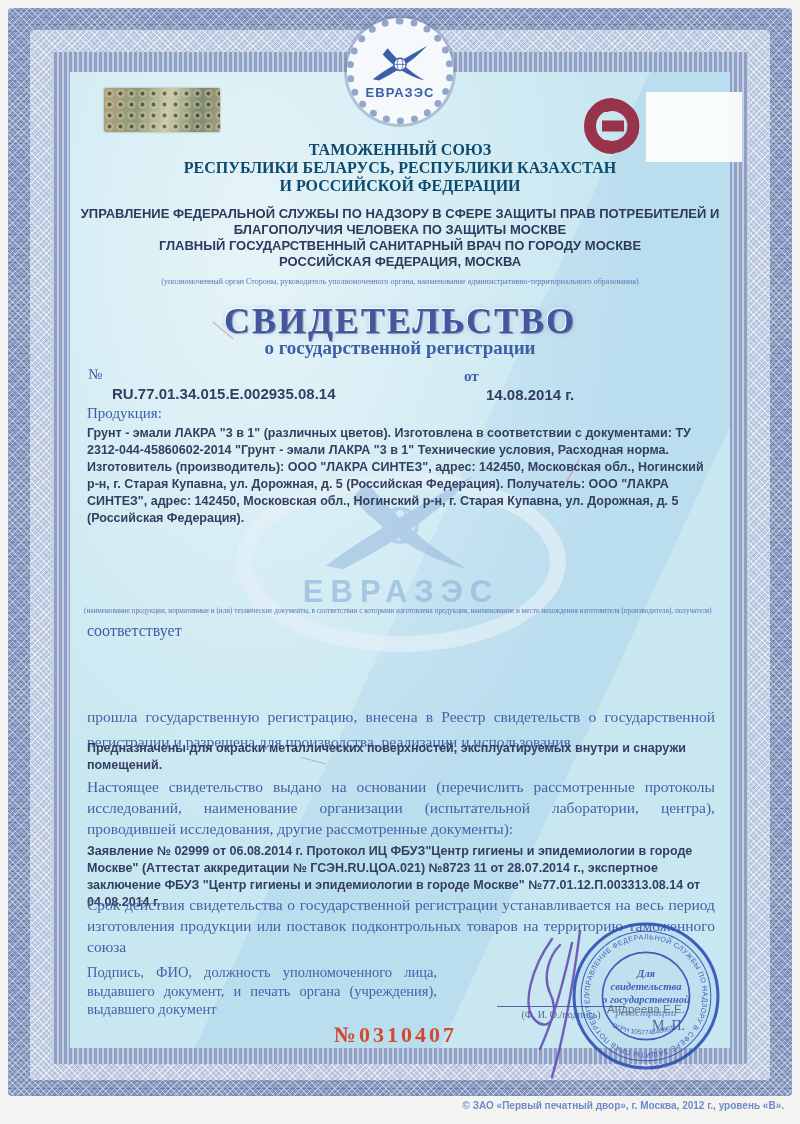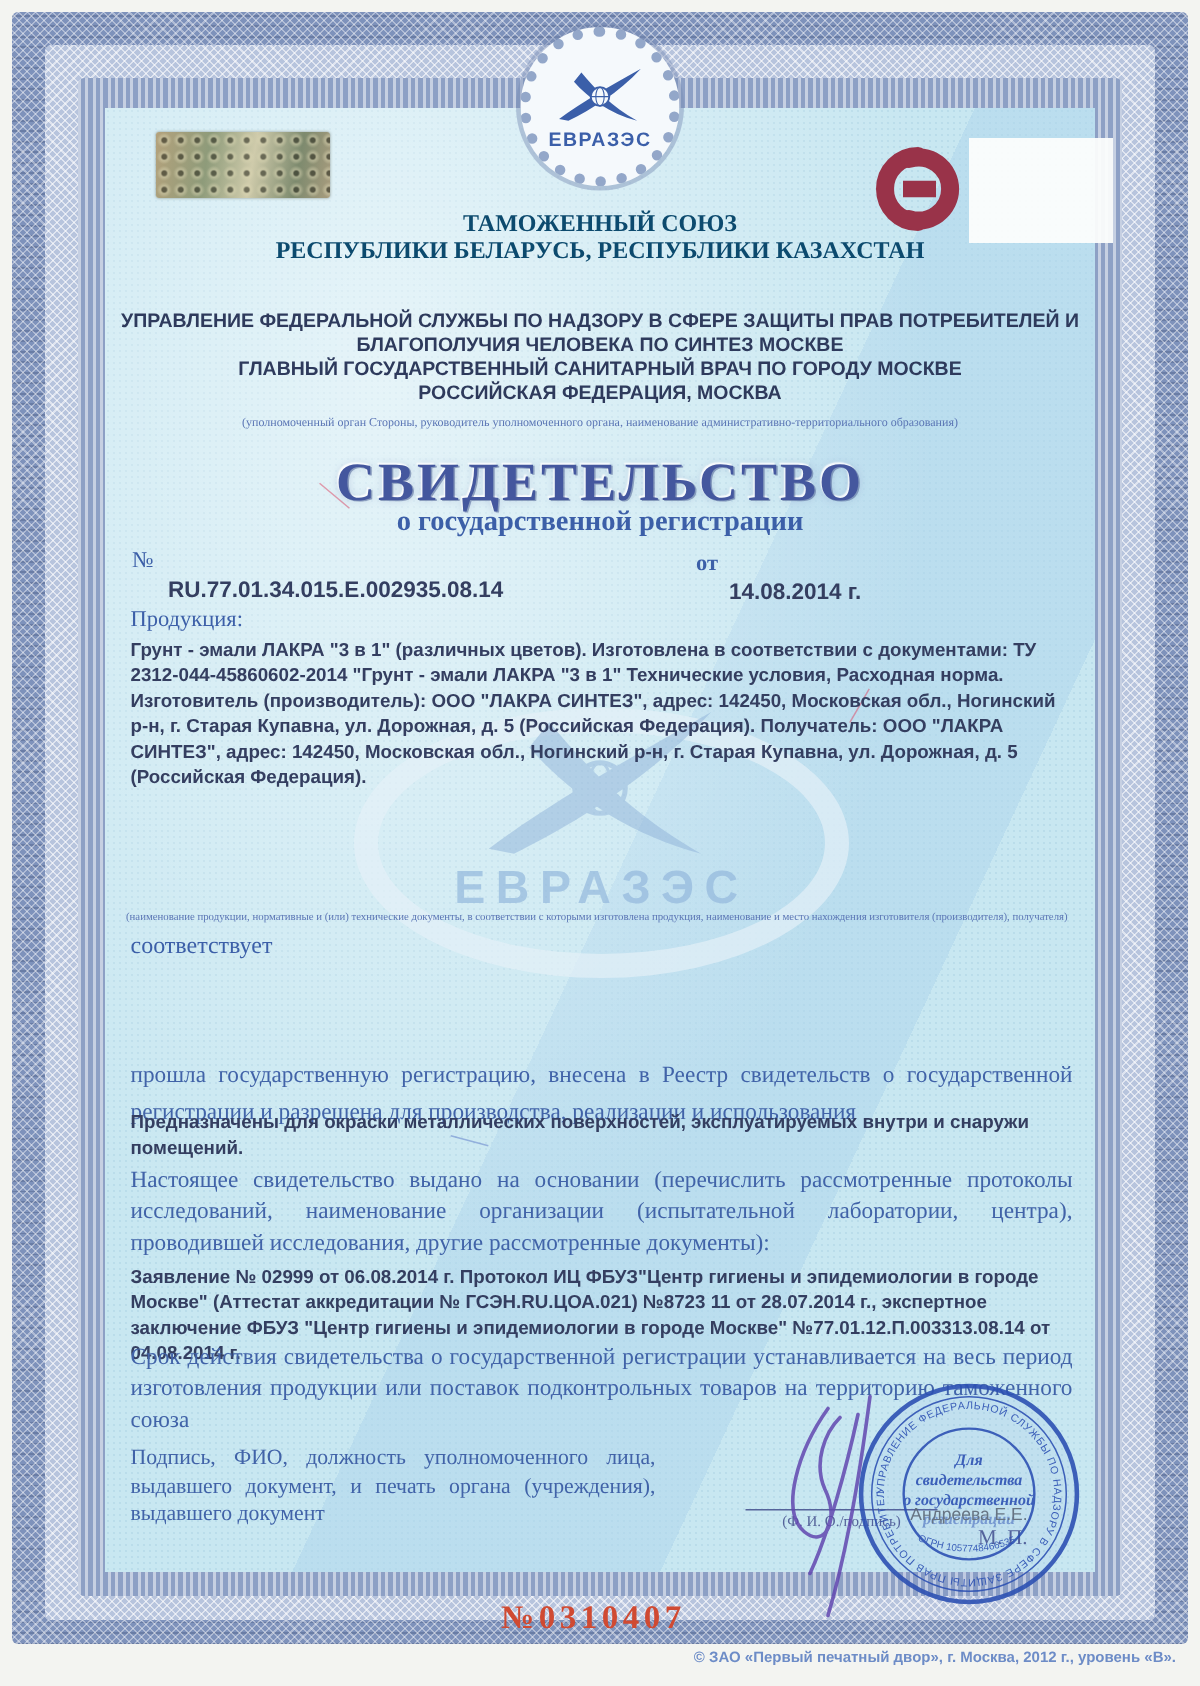--- a/index.html
+++ b/index.html
@@ -94,23 +94,24 @@
   </svg>
 
   <div class="white-rect"></div>
 
   <div class="fiber" style="left:210px;top:330px;transform:rotate(40deg);"></div>
   <div class="fiber" style="left:560px;top:470px;transform:rotate(-60deg);"></div>
   <div class="fiber" style="left:300px;top:760px;transform:rotate(15deg);background:rgba(90,120,200,.5);"></div>
 
   <div class="abs ctr hdr" style="top:141px;">ТАМОЖЕННЫЙ СОЮЗ</div>
   <div class="abs ctr hdr" style="top:159px;">РЕСПУБЛИКИ БЕЛАРУСЬ, РЕСПУБЛИКИ КАЗАХСТАН</div>
+  <div class="abs ctr hdr" style="top:177px;">И РОССИЙСКОЙ ФЕДЕРАЦИИ</div>
 
   <div class="abs ctr auth" style="top:206px;">УПРАВЛЕНИЕ ФЕДЕРАЛЬНОЙ СЛУЖБЫ ПО НАДЗОРУ В СФЕРЕ ЗАЩИТЫ ПРАВ ПОТРЕБИТЕЛЕЙ И</div>
-  <div class="abs ctr auth" style="top:222px;">БЛАГОПОЛУЧИЯ ЧЕЛОВЕКА ПО СИНТЕЗ МОСКВЕ</div>
+  <div class="abs ctr auth" style="top:222px;">БЛАГОПОЛУЧИЯ ЧЕЛОВЕКА ПО ЗАЩИТЫ МОСКВЕ</div>
   <div class="abs ctr auth" style="top:238px;">ГЛАВНЫЙ ГОСУДАРСТВЕННЫЙ САНИТАРНЫЙ ВРАЧ ПО ГОРОДУ МОСКВЕ</div>
   <div class="abs ctr auth" style="top:254px;">РОССИЙСКАЯ ФЕДЕРАЦИЯ, МОСКВА</div>
 
   <div class="abs ctr tiny" style="top:277px;">(уполномоченный орган Стороны, руководитель уполномоченного органа, наименование административно-территориального образования)</div>
 
   <div class="abs ctr title-main" style="top:300px;">СВИДЕТЕЛЬСТВО</div>
   <div class="abs ctr title-sub" style="top:337px;">о государственной регистрации</div>
 
   <div class="abs serif-blue" style="left:88px;top:366px;font-size:15px;">№</div>
   <div class="abs sans-body" style="left:112px;top:385px;font-size:15px;">RU.77.01.34.015.E.002935.08.14</div>
@@ -139,21 +140,21 @@
   <div class="abs serif-body" style="left:87px;top:776px;width:628px;">Настоящее свидетельство выдано на основании (перечислить рассмотренные протоколы исследований, наименование организации (испытательной лаборатории, центра), проводившей исследования, другие рассмотренные документы):</div>
   <div class="abs sans-body" style="left:87px;top:843px;width:625px;">Заявление № 02999 от 06.08.2014 г. Протокол ИЦ ФБУЗ"Центр гигиены и эпидемиологии в городе Москве" (Аттестат аккредитации № ГСЭН.RU.ЦОА.021) №8723 11 от 28.07.2014 г., экспертное заключение ФБУЗ "Центр гигиены и эпидемиологии в городе Москве" №77.01.12.П.003313.08.14 от 04.08.2014 г.</div>
 
   <div class="abs serif-body" style="left:87px;top:894px;width:628px;">Срок действия свидетельства о государственной регистрации устанавливается на весь период изготовления продукции или поставок подконтрольных товаров на территорию таможенного союза</div>
 
   <div class="abs serif-body" style="left:87px;top:963px;width:350px;font-size:14.5px;line-height:18.5px;">Подпись, ФИО, должность уполномоченного лица, выдавшего документ, и печать органа (учреждения), выдавшего документ</div>
   <div class="abs sig-line" style="left:497px;top:1006px;width:128px;"></div>
   <div class="abs fio-caption" style="left:497px;top:1009px;width:128px;">(Ф. И. О./подпись)</div>
   <div class="abs mp" style="left:652px;top:1018px;">М. П.</div>
 
-  <div class="abs serial" style="left:334px;top:1022px;margin-top:43px;">№0310407</div>
+  <div class="abs serial" style="left:334px;top:1022px;">№0310407</div>
 
   <svg class="abs" style="left:492px;top:925px;z-index:4;" width="120" height="160" viewBox="0 0 120 160">
     <g fill="none" stroke="#6247b0" stroke-width="2.4" opacity="0.85" stroke-linecap="round">
       <path d="M60 14 C40 42 28 82 44 96 C58 108 68 88 58 68 C50 50 58 30 68 20"></path>
       <path d="M80 18 C72 55 60 98 48 124"></path>
       <path d="M88 6 C82 52 72 112 60 152"></path>
     </g>
   </svg>
 
   <svg class="abs" style="left:570px;top:920px;z-index:3;opacity:.9;" width="152" height="152" viewBox="0 0 150 150">

